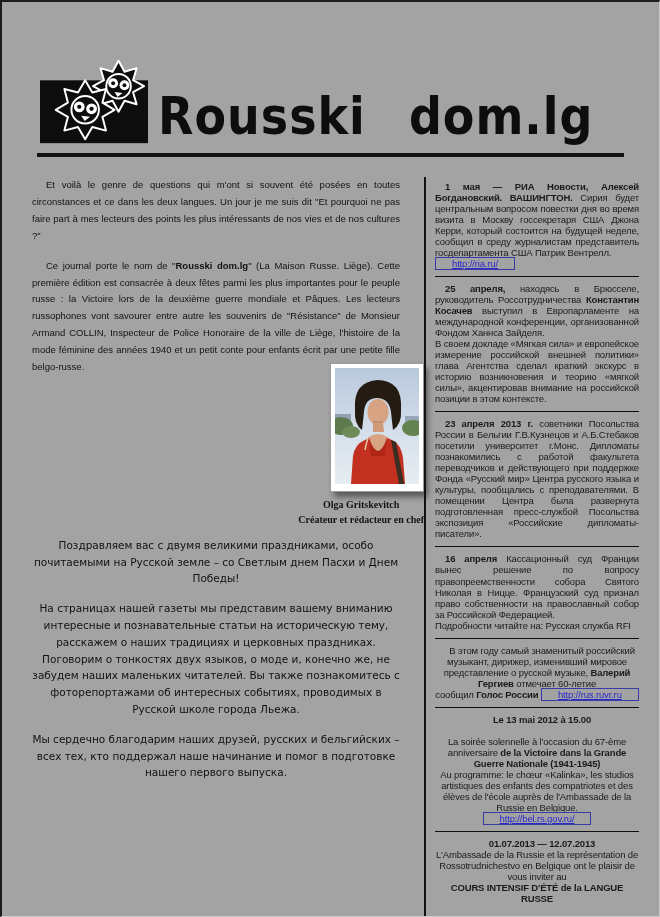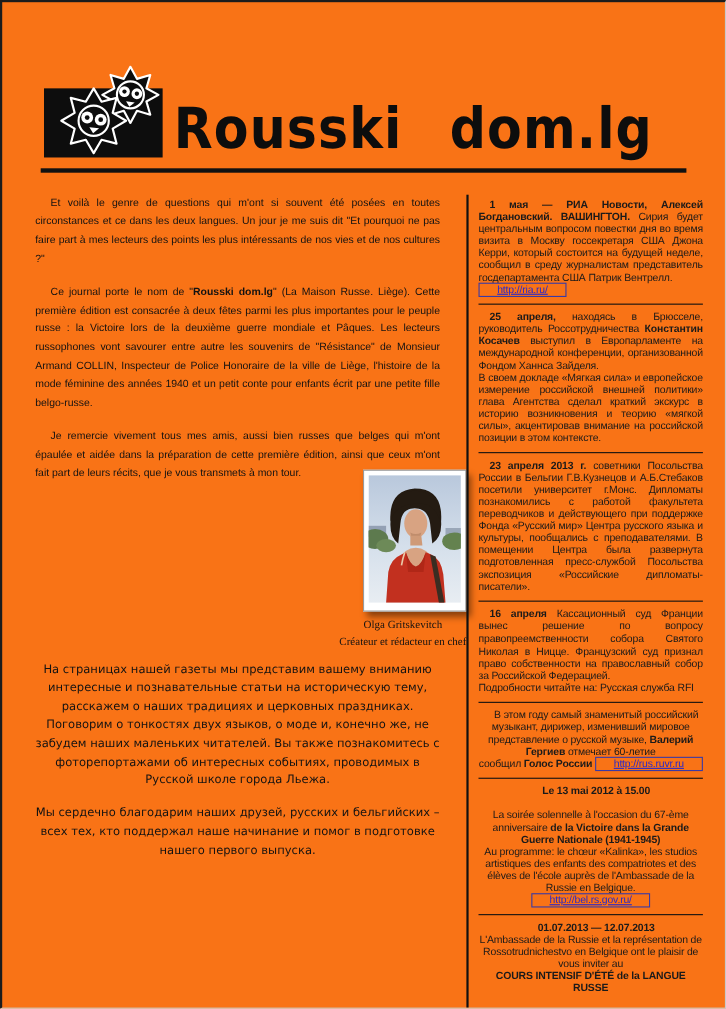--- a/index.html
+++ b/index.html
@@ -1,18 +1,18 @@
 <!DOCTYPE html>
 <html><head>
 <meta charset="utf-8">
 <style>
   html,body { margin:0; padding:0; background:#ffffff; }
   .page {
     position:relative; width:660px; height:917px; box-sizing:border-box;
-    background:#f97316; color:#121212; overflow:hidden;
+    background:#a3a3a3; color:#121212; overflow:hidden;
     border-top:2px solid #1c1c1c; border-left:2px solid #1c1c1c;
     border-right:1px solid #c9c9c9; border-bottom:1px solid #c9c9c9;
     font-family:"Liberation Sans", sans-serif;
   }
   .masthead { display:flex; align-items:flex-end; gap:10px; padding:50px 35px 0 38px; }
   .logo { flex:0 0 auto; line-height:0; }
   .title {
     margin:0 0 2px 0; font-family:"DejaVu Sans", sans-serif; font-weight:bold;
     font-size:46px; line-height:0.95; letter-spacing:1px; word-spacing:26px;
     transform:scaleY(1.12); transform-origin:bottom left; white-space:nowrap; color:#0d0d0d;
@@ -26,21 +26,21 @@
   .para { margin:0 0 13px 0; text-indent:14px; }
   .para.first { text-indent:40px; }
   .b { font-weight:bold; }
 
   .photo-block { text-align:right; margin:-26px -24px 2px 0; }
   .photo-frame {
     display:inline-block; background:#fff; padding:4px 4px 7px 4px;
     border:1px solid #9a9a9a; box-shadow:4px 5px 6px rgba(0,0,0,0.45); line-height:0;
   }
   .photo-caption { display:inline-block; text-align:center; font-family:"Liberation Serif", serif;
-    font-weight:normal; font-size:10px; line-height:1.5; margin:5px 0 0 0; }
+    font-weight:bold; font-size:10px; line-height:1.5; margin:5px 0 0 0; }
 
   .greeting { text-align:center; font-family:"DejaVu Sans", sans-serif; font-size:10.5px; line-height:1.6; margin-top:8px; }
   .greeting .heading { font-weight:bold; font-size:11px; margin:8px 0 12px 0; }
   .greeting p { margin:0 0 13px 0; }
 
   .col-right {
     width:204px; margin-left:24px; padding-left:9px; border-left:2px solid #111;
     font-size:9.5px; line-height:1.16; letter-spacing:-0.15px; text-align:justify; color:#1a1a1a;
   }
   .news-item { margin:4px 0 7px 0; text-indent:10px; }
@@ -79,21 +79,20 @@
   </header>
 
   <div class="rule"></div>
 
 
   <main class="columns">
 
     <section class="col-left">
       <p class="para"><span>Et voilà le genre de questions qui m'ont si souvent été posées en toutes circonstances et ce dans les deux langues. Un jour je me suis dit "Et pourquoi ne pas faire part à mes lecteurs des points les plus intéressants de nos vies et de nos cultures ?"</span></p>
       <p class="para"><span>Ce journal porte le nom de "</span><span class="b">Rousski dom.lg</span><span>" (La Maison Russe. Liège). Cette première édition est consacrée à deux fêtes parmi les plus importantes pour le peuple russe : la Victoire lors de la deuxième guerre mondiale et Pâques. Les lecteurs russophones vont savourer entre autre les souvenirs de "Résistance" de Monsieur Armand COLLIN, Inspecteur de Police Honoraire de la ville de Liège, l'histoire de la mode féminine des années 1940 et un petit conte pour enfants écrit par une petite fille belgo-russe.</span></p>
-      <p class="para"><span>Je remercie vivement tous mes amis, aussi bien russes que belges qui m'ont épaulée et aidée dans la préparation de cette première édition, ainsi que ceux m'ont fait part de leurs récits, que je vous transmets à mon tour.</span></p>
 
       <div class="photo-block">
         <span class="photo-frame">
           <svg width="84" height="116" viewBox="0 0 84 116" xmlns="http://www.w3.org/2000/svg">
             <defs>
               <linearGradient id="sky" x1="0" y1="0" x2="0" y2="1">
                 <stop offset="0" stop-color="#b9c8dc"></stop>
                 <stop offset="0.6" stop-color="#d7e1ec"></stop>
                 <stop offset="1" stop-color="#e8edf2"></stop>
               </linearGradient>
@@ -122,20 +121,21 @@
           </svg>
         </span>
         <br>
         <span class="photo-caption">
           <span>Olga Gritskevitch</span><br>
           <span>Créateur et rédacteur en chef</span>
         </span>
       </div>
 
       <div class="greeting">
+        <p>Поздравляем вас с двумя великими праздниками, особо почитаемыми на Русской земле – со Светлым днем Пасхи и Днем Победы!</p>
         <p>На страницах нашей газеты мы представим вашему вниманию интересные и познавательные статьи на историческую тему, расскажем о наших традициях и церковных праздниках. Поговорим о тонкостях двух языков, о моде и, конечно же, не забудем наших маленьких читателей. Вы также познакомитесь с фоторепортажами об интересных событиях, проводимых в Русской школе города Льежа.</p>
         <p>Мы сердечно благодарим наших друзей, русских и бельгийских – всех тех, кто поддержал наше начинание и помог в подготовке нашего первого выпуска.</p>
       </div>
 
     </section>
 
     <aside class="col-right">
       <p class="news-item"><span class="b">1 мая — РИА Новости, Алексей Богдановский. ВАШИНГТОН.</span><span> Сирия будет центральным вопросом повестки дня во время визита в Москву госсекретаря США Джона Керри, который состоится на будущей неделе, сообщил в среду журналистам представитель госдепартамента США Патрик Вентрелл.</span><br><a class="link" href="#">http://ria.ru/</a></p>
       <hr class="sep">
       <p class="news-item"><span class="b">25 апреля,</span><span> находясь в Брюсселе, руководитель Россотрудничества </span><span class="b">Константин Косачев</span><span> выступил в Европарламенте на международной конференции, организованной Фондом Ханнса Зайделя.</span><br><span>В своем докладе «Мягкая сила» и европейское измерение российской внешней политики» глава Агентства сделал краткий экскурс в историю возникновения и теорию «мягкой силы», акцентировав внимание на российской позиции в этом контексте.</span></p>

